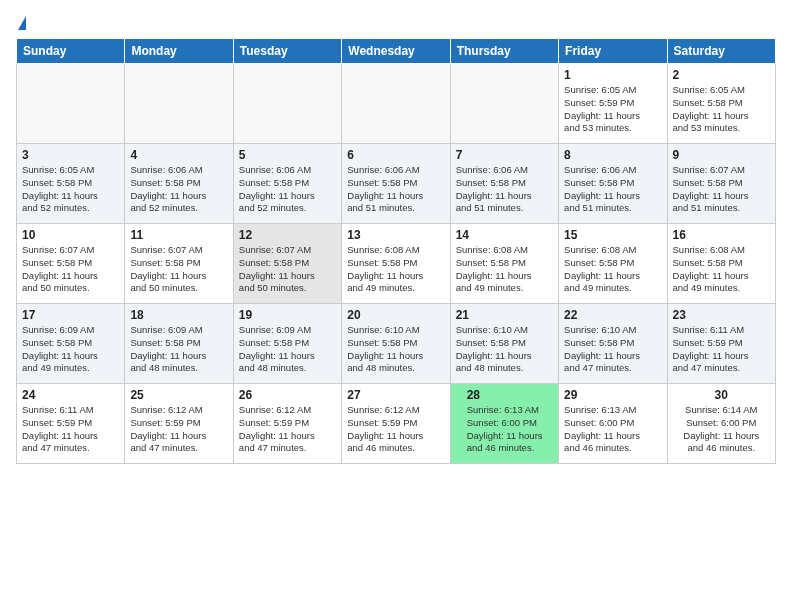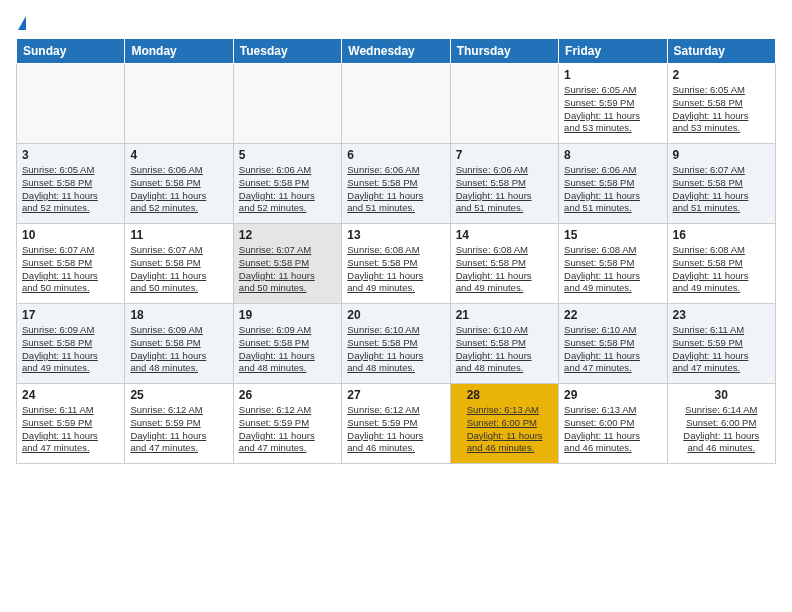--- a/index.html
+++ b/index.html
@@ -88,21 +88,20 @@
       font-size: 12px;
       font-weight: bold;
       color: #222;
       display: block;
       margin-bottom: 2px;
     }
     .day-info {
       font-size: 9.5px;
       line-height: 1.35;
       color: #333;
-      text-decoration: underline;
     }
   </style>
 </head>
 <body>
 
 <div class="header">
   <div class="logo">
     <div class="logo-text">
       <span class="logo-general"></span>
       <div class="logo-triangle"></div>
@@ -324,21 +323,21 @@
 Daylight: 11 hours
 and 47 minutes.</div>
         </td>
         <td style="background: rgb(255, 255, 255);">
           <span class="day-number">27</span>
           <div class="day-info" style="white-space: pre-line;">Sunrise: 6:12 AM
 Sunset: 5:59 PM
 Daylight: 11 hours
 and 46 minutes.</div>
         </td>
-        <td style="background: #eab308; padding-left: 16px;">
+        <td style="background: #86efac; padding-left: 16px;">
           <span class="day-number">28</span>
           <div class="day-info" style="white-space: pre-line;">Sunrise: 6:13 AM
 Sunset: 6:00 PM
 Daylight: 11 hours
 and 46 minutes.</div>
         </td>
         <td style="background: rgb(255, 255, 255);">
           <span class="day-number">29</span>
           <div class="day-info" style="white-space: pre-line;">Sunrise: 6:13 AM
 Sunset: 6:00 PM

